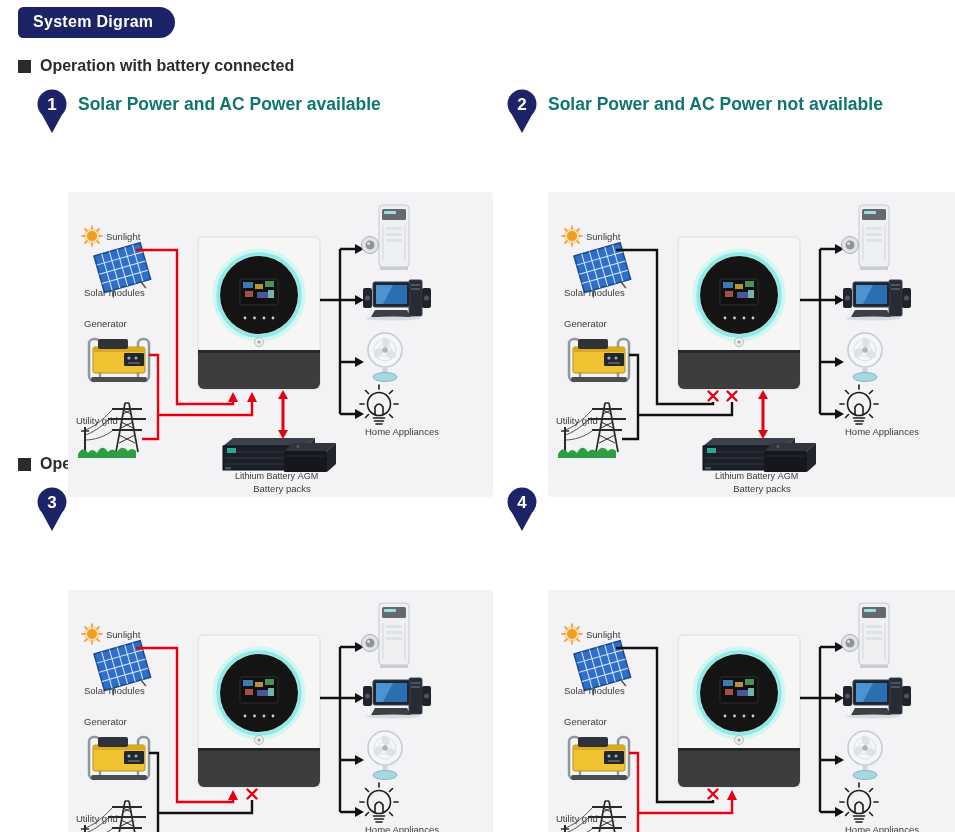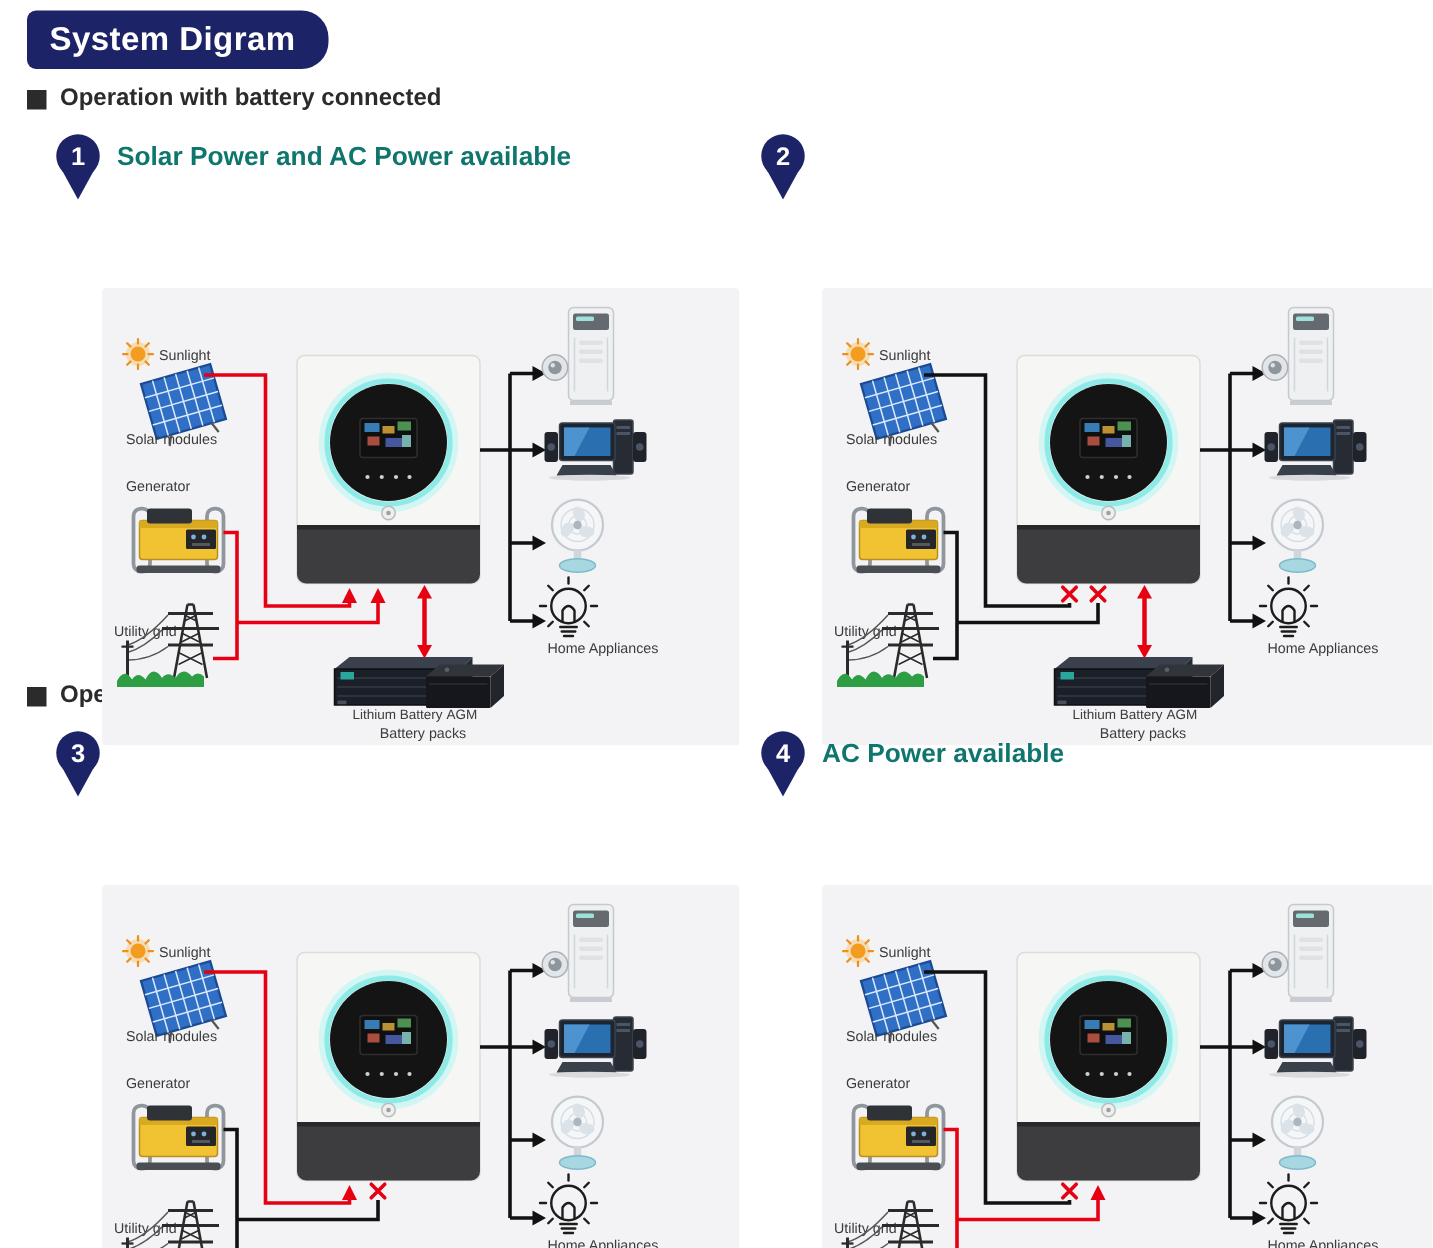--- a/index.html
+++ b/index.html
@@ -1,19 +1,19 @@
 <!DOCTYPE html>
 <html><head>
 <meta charset="utf-8">
 <style>
   html,body{margin:0;padding:0;background:#fff;}
   .stage{position:relative;width:955px;height:832px;overflow:hidden;background:#ffffff;
          font-family:"Liberation Sans",sans-serif;}
   .title-pill{position:absolute;left:18px;top:7px;background:#1c2366;color:#fff;
-    font-weight:bold;font-size:22px;letter-spacing:.3px;padding:6px 22px 7px 15px;
+    font-weight:bold;font-size:16px;letter-spacing:.3px;padding:6px 22px 7px 15px;
     border-radius:6px 18px 18px 6px;}
   .section-hdr{position:absolute;display:flex;align-items:center;gap:9px;
     font-weight:bold;font-size:16px;color:#2b2b2b;}
   .section-hdr .sq{width:13px;height:13px;background:#2b2b2b;flex:0 0 auto;}
   #sec1{left:18px;top:57px;}
   #sec2{left:18px;top:455px;}
   .panel-slot{position:absolute;width:425px;height:357px;}
   .slot-a{left:68px;top:140px}
   .slot-b{left:548px;top:140px}
   .slot-c{left:68px;top:538px}
@@ -252,20 +252,21 @@
     </g>
   </svg>
 </div>
   <div class="panel-slot slot-b">
   <div class="panel-heading">
     <svg width="34" height="46" viewBox="0 0 34 46">
       <circle cx="17" cy="16" r="14.5" fill="#1c2366"></circle>
       <path d="M5.5,24 L28.5,24 L17,45 Z" fill="#1c2366"></path>
       <text x="17" y="22" text-anchor="middle" class="badge-num">2</text>
     </svg>
+    <span class="panel-title">Solar Power and AC Power not available</span>
   </div>
 
   <svg class="diagram" width="425" height="305" viewBox="0 0 425 305">
     <rect x="0" y="0" width="425" height="305" rx="3" fill="#f3f3f5"></rect>
 
     <g transform="translate(24,44)">
       <circle r="8" fill="#f9b233" opacity="0.35"></circle>
       <circle r="5" fill="#f39c1f"></circle>
       <g stroke="#ef8f1d" stroke-width="1.5" stroke-linecap="round">
         <line x1="0" y1="-7" x2="0" y2="-10"></line>
@@ -668,21 +669,20 @@
     </g>
   </svg>
 </div>
   <div class="panel-slot slot-d">
   <div class="panel-heading">
     <svg width="34" height="46" viewBox="0 0 34 46">
       <circle cx="17" cy="16" r="14.5" fill="#1c2366"></circle>
       <path d="M5.5,24 L28.5,24 L17,45 Z" fill="#1c2366"></path>
       <text x="17" y="22" text-anchor="middle" class="badge-num">4</text>
     </svg>
-    <span class="panel-title">AC Power available</span>
   </div>
 
   <svg class="diagram" width="425" height="305" viewBox="0 0 425 305">
     <rect x="0" y="0" width="425" height="305" rx="3" fill="#f3f3f5"></rect>
 
     <g transform="translate(24,44)">
       <circle r="8" fill="#f9b233" opacity="0.35"></circle>
       <circle r="5" fill="#f39c1f"></circle>
       <g stroke="#ef8f1d" stroke-width="1.5" stroke-linecap="round">
         <line x1="0" y1="-7" x2="0" y2="-10"></line>

